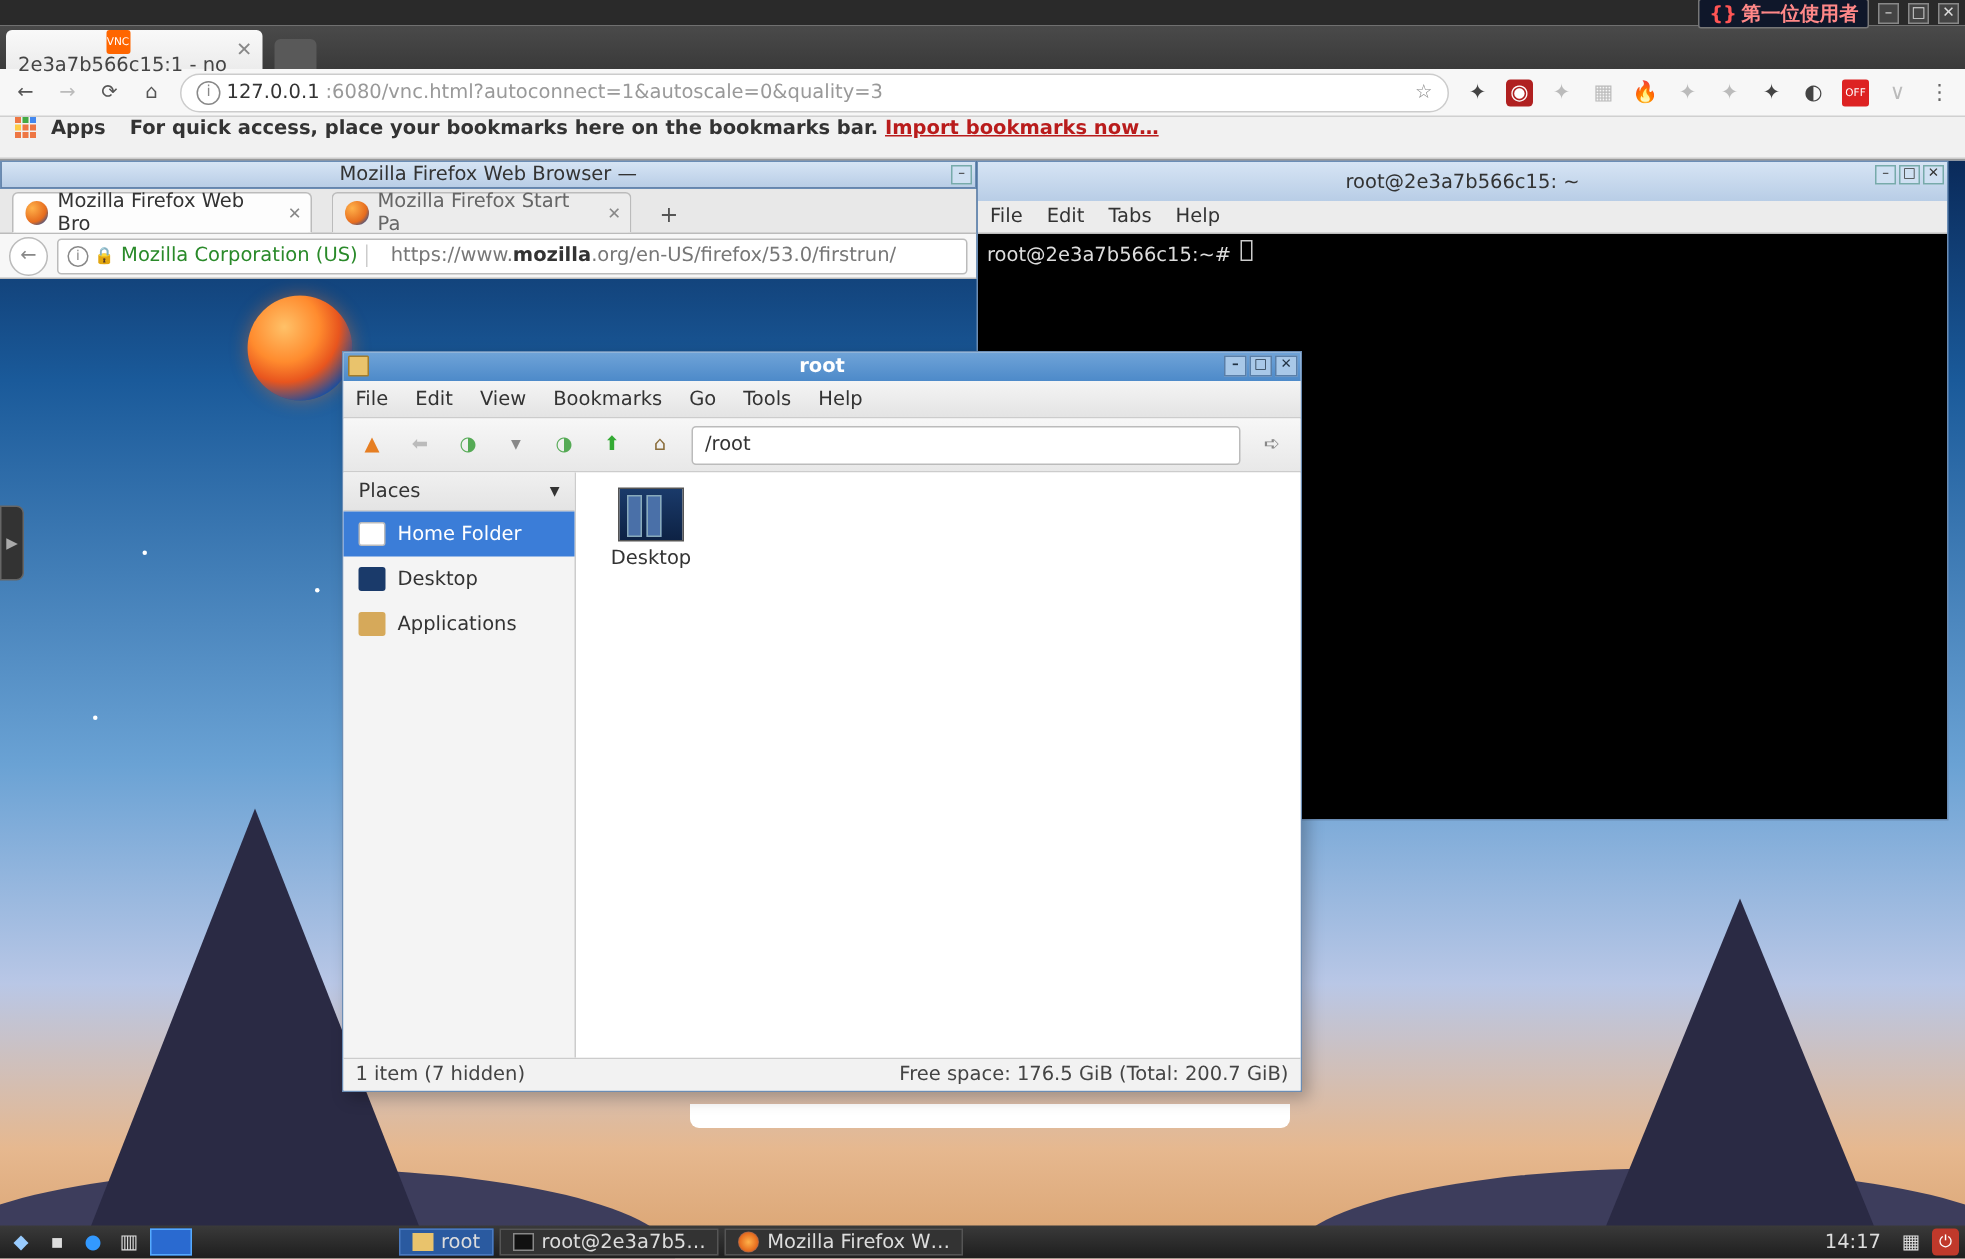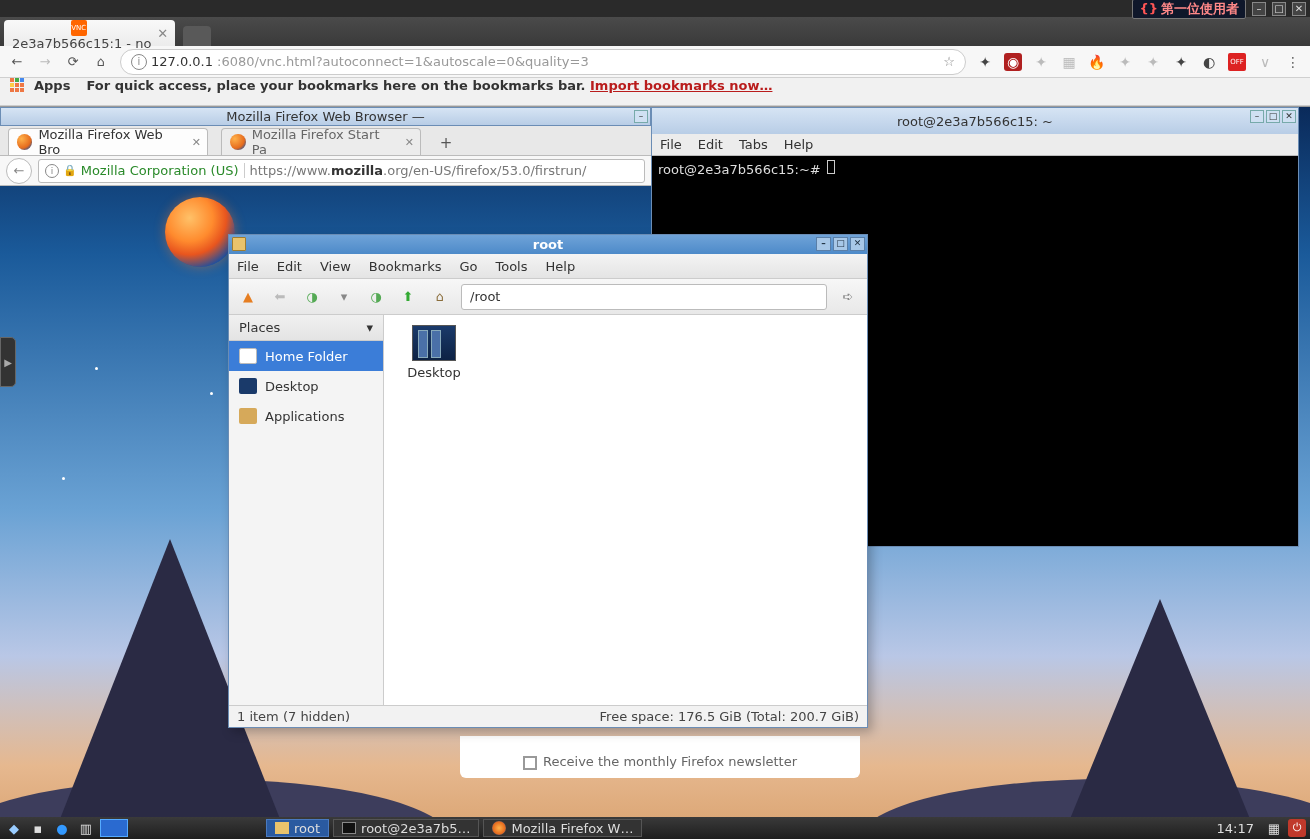--- a/index.html
+++ b/index.html
@@ -53,21 +53,21 @@
 .ff-tab.inactive{background:#ececec;color:#666;}
 .ff-tab .fx{position:absolute;right:6px;top:7px;color:#888;font-size:11px;}
 .ff-tab .fico{width:16px;height:16px;border-radius:50%;background:radial-gradient(circle at 30% 30%,#ffb14a,#e66c1e 60%,#0f4da8 90%);margin-right:6px;}
 .ff-newtab{width:24px;height:24px;display:flex;align-items:center;justify-content:center;color:#555;font-size:15px;}
 
 .ff-url{position:absolute;top:49px;left:0;width:651px;height:30px;background:#f7f7f7;border-bottom:1px solid #bbb;display:flex;align-items:center;padding:0 6px;gap:6px;}
 .ff-url .back{width:26px;height:26px;border:1px solid #bbb;border-radius:50%;background:#fff;color:#888;text-align:center;line-height:24px;}
 .ff-url .box{flex:1;height:24px;border:1px solid #bbb;border-radius:3px;background:#fff;display:flex;align-items:center;padding:0 6px;font-size:12px;gap:4px;}
 .ff-url .lock{color:#2a8a2a;font-size:11px;}
 .ff-url .corp{color:#2a8a2a;border-right:1px solid #ccc;padding-right:6px;}
-.ff-url .path{color:#777;}
+.ff-url .path{color:#777;margin-left:11px;}
 .ff-url .path b{color:#333;font-weight:600;}
 
 .ff-logo{position:absolute;top:90px;left:165px;width:70px;height:70px;border-radius:50%;background:radial-gradient(circle at 35% 30%,#ffc168 0%,#ff8b2e 35%,#e8551e 55%,#0f4ea8 80%);box-shadow:0 0 12px rgba(255,120,30,.4);}
 
 
 .ff-news{position:absolute;top:629px;left:460px;width:400px;background:#fff;padding:8px 16px;border-radius:0 0 6px 6px;font-size:12px;color:#888;text-align:center;}
 .ff-news a{text-decoration:underline;}
 .ff-news .ck{display:inline-block;width:14px;height:14px;border:2px solid #999;margin-right:6px;vertical-align:middle;}
 
 
@@ -210,23 +210,20 @@
       <div class="box">
         <span style="border:1px solid #888;border-radius:50%;width:14px;height:14px;text-align:center;line-height:12px;font-size:9px;color:#888;">i</span>
         <span class="lock">🔒</span>
         <span class="corp">Mozilla Corporation (US)</span>
         <span class="path"><span>https://www.</span><b>mozilla</b><span>.org/en-US/firefox/53.0/firstrun/</span></span>
       </div>
     </div>
     <div class="ff-logo"></div>
 
     <div class="ff-news">
-      <div style="margin-top:10px;color:#666;">
-        <span class="ck"></span><span>Receive the monthly Firefox newsletter</span>
-      </div>
     </div>
 
     <div class="term">
       <div class="tb">
         <span>root@2e3a7b566c15: ~</span>
         <div class="ctr">
           <span>–</span>
           <span>□</span>
           <span>✕</span>
         </div>

